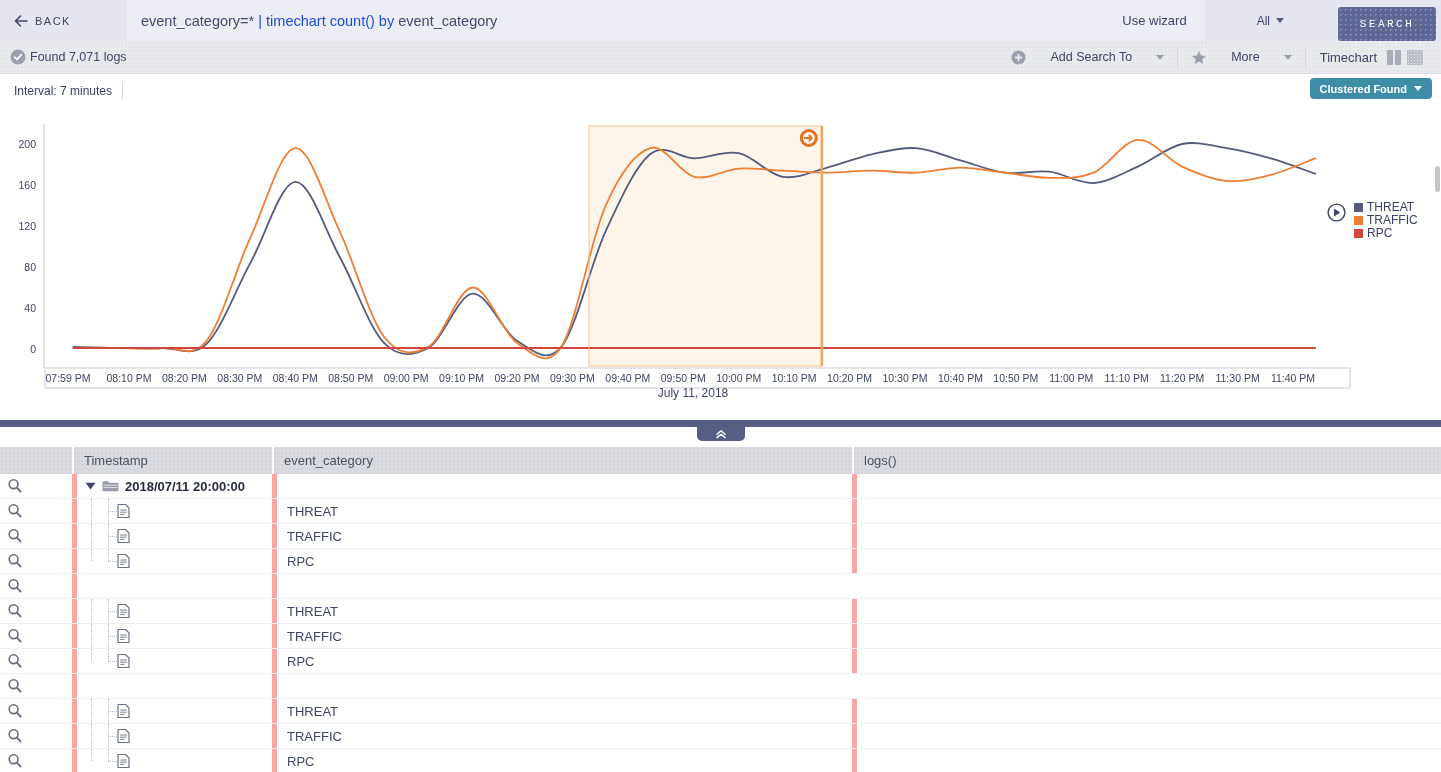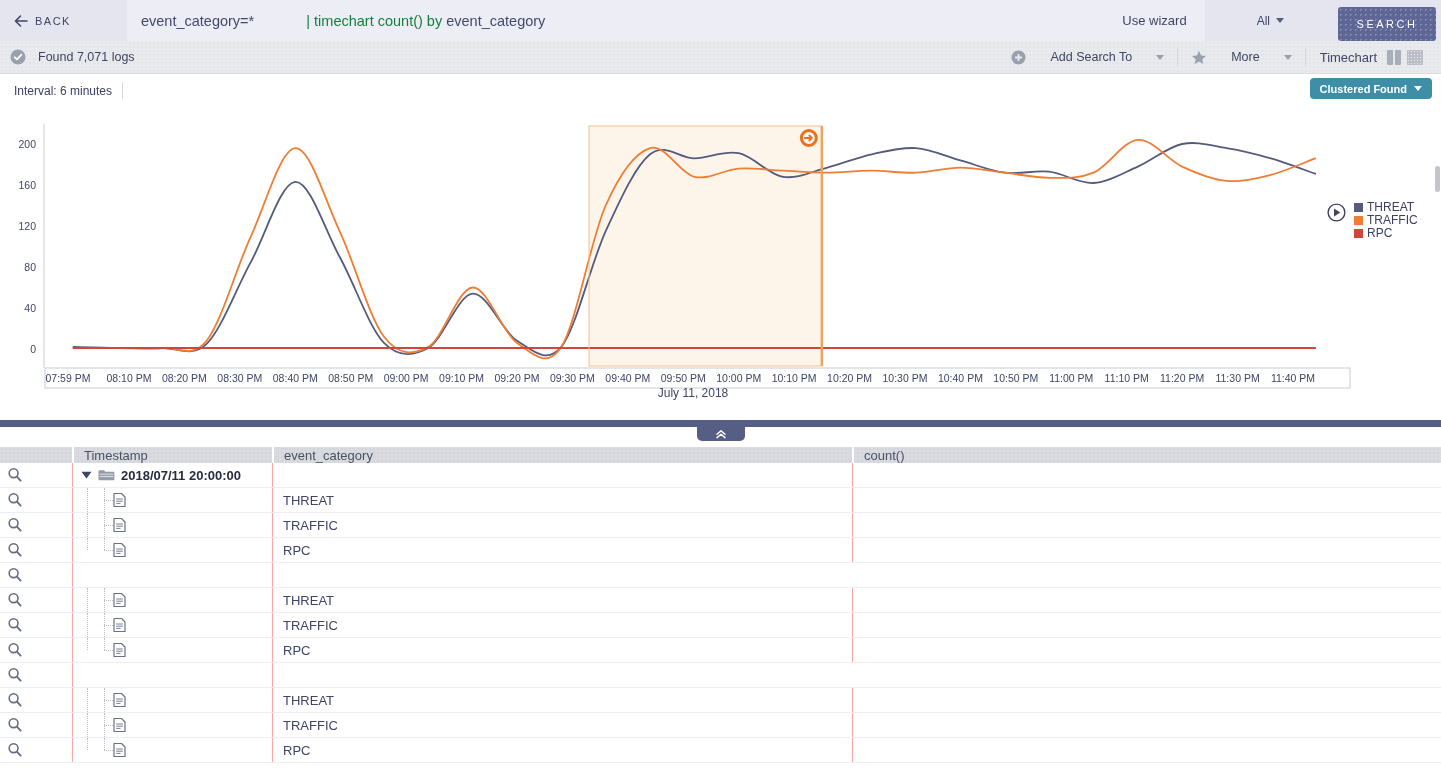--- a/index.html
+++ b/index.html
@@ -7,38 +7,38 @@
     font-family:"Liberation Sans", sans-serif; color:#3f4566; }
 
   
   .topbar { height:41px; background:#e4e5ee; display:flex; align-items:stretch;gap:40px; }
   .back-btn { display:flex; align-items:center; gap:7px; padding:0 16px 0 14px;
     font-size:11px; letter-spacing:1.5px; color:#3f4566; cursor:pointer; }
   .query-box { flex:1; background:#ecedf5; display:flex; align-items:center;
     padding:0 14px; font-size:14.5px;justify-content:space-between; }
   .query-box .spacer { flex:1; }
   .q-dark { color:#434a6b; white-space:pre; }
-  .q-light { color:#15803d; white-space:pre;margin-left:48px; }
+  .q-light { color:#1d4ed8; white-space:pre; }
   .use-wizard { font-size:13px; color:#3f4566; cursor:pointer; padding-right:4px; }
   .scope-dd, .range-dd { display:flex; align-items:center; gap:6px; padding:0 12px;
     font-size:12px; color:#3f4566; cursor:pointer; }
   .range-dd { font-size:11.5px; letter-spacing:.4px; }
   .caret { width:0; height:0; border-left:4.5px solid transparent;
     border-right:4.5px solid transparent; border-top:5.5px solid #565d80; display:inline-block; }
   .search-btn { margin:7px 5px 0 2px; width:98px; background:#5d6694; border:none;
     border-radius:3px; color:#fff; font-size:11px; letter-spacing:2.5px; cursor:pointer;
-    font-family:Liberation Sans, sans-serif;
+    font-family:Liberation Mono, monospace;
     background-image:radial-gradient(rgba(255,255,255,.25) 1px, transparent 1px);
     background-size:5px 5px; }
 
   
   .statusbar { height:33px; background:#e9eaed; border-bottom:1px solid #dcdde2;
     display:flex; align-items:center; padding:0 10px;
     background-image:radial-gradient(rgba(0,0,0,.028) 1px, transparent 1px); background-size:4px 4px; }
-  .found { display:flex; align-items:center; gap:12px; font-size:12.5px; color:#3f4566; }
+  .found { display:flex; align-items:center; gap:4px; font-size:12.5px; color:#3f4566; }
   .statusbar .flex1 { flex:1; }
   .tb-item { display:flex; align-items:center; gap:24px; font-size:12.5px; color:#3f4566;
     padding:0 13px; cursor:pointer; }
   .tb-sep { width:1px; height:18px; background:#d2d4da; }
   .view-label { font-size:13px; color:#3f4566; padding:0 10px 0 14px; }
   .view-icons { display:flex; gap:6px; align-items:center; padding-right:8px; }
   .vi-cols { display:flex; gap:2px; cursor:pointer; }
   .vi-cols i { width:6px; height:15px; background:#a9aebb; border-radius:1px; }
   .vi-grid { width:16px; height:15px; background:#b9bec9; border-radius:1px; cursor:pointer;
     background-image:radial-gradient(#e9eaed 1px, transparent 1px); background-size:3px 3px; }
@@ -65,27 +65,27 @@
   .divider .dots { position:absolute; left:50%; top:2px; transform:translateX(-50%);
     width:14px; height:2px;
     background-image:radial-gradient(#aeb2c9 1px, transparent 1px); background-size:4px 2px; }
   .collapse-strip { height:20px; background:#fff; position:relative; }
   .collapse-tab { position:absolute; left:50%; transform:translateX(-50%); top:0;
     width:48px; height:14px; background:#575e85; border-radius:0 0 5px 5px;
     display:flex; align-items:center; justify-content:center; cursor:pointer; }
 
   
   .grid-cols { display:grid; grid-template-columns:72px 200px 580px 1fr; }
-  .thead { height:16px; background:#d9dbe0; align-items:center; font-size:13px; color:#4b5165;
+  .thead { height:27px; background:#d9dbe0; align-items:center; font-size:13px; color:#4b5165;
     background-image:radial-gradient(rgba(0,0,0,.03) 1px, transparent 1px); background-size:4px 4px; }
   .thead > div { padding-left:10px; height:100%; display:flex; align-items:center; }
   .thead > div + div { border-left:2px solid #fff; }
   .trow { height:25px; border-bottom:1px solid #edeff2; align-items:center; }
   .trow > div { height:100%; display:flex; align-items:center; position:relative; }
-  .trow .c1, .trow .c2, .trow .c3 { border-left:1px solid #fca5a5;text-align:right; }
+  .trow .c1, .trow .c2, .trow .c3 { border-left:5px solid #fca5a5;text-align:right; }
   .c0 .mag { margin-left:7px; cursor:pointer; }
   .grp-cell { gap:6px; padding-left:8px; font-weight:bold; font-size:13px; color:#272c3f; }
   .cat-cell { padding-left:10px; font-size:13px; color:#3f4566; }
   .tree-v1, .tree-v2 { position:absolute; width:0; border-left:1px dotted #b9bdc9; top:0; bottom:0; }
   .tree-v1 { left:14px; } .tree-v2 { left:31px; }
   .half { bottom:50%; }
   .tree-h { position:absolute; left:31px; width:9px; height:0; top:50%;
     border-top:1px dotted #b9bdc9; }
   .doc-ic { position:absolute; left:40px; top:50%; transform:translateY(-50%); }
   svg { display:block; }
@@ -145,21 +145,21 @@
     <span class="vi-cols">
         <i></i>
         <i></i>
       </span>
     <span class="vi-grid"></span>
   </div>
 </div>
 
 <div class="chart-sec">
   <div class="interval">
-    <span>Interval: 6 minutes</span>
+    <span>Interval: 7 minutes</span>
     <span class="vline"></span>
   </div>
   <button class="ctype-btn">
     <span>Clustered Found</span>
     <span class="caret"></span>
   </button>
 
   <svg id="chart-svg" width="1441" height="346">
       <rect x="589.0407239819004" y="52" width="232.80542986425337" height="240" fill="#fdf5ea"></rect>
       <line x1="44" y1="50" x2="44" y2="294" stroke="#c8cbd3" stroke-width="1"></line>
@@ -234,21 +234,21 @@
     <svg width="12" height="10" viewBox="0 0 12 10">
       <path d="M2 5.2 L6 1.8 L10 5.2 M2 8.6 L6 5.2 L10 8.6" stroke="#fff" stroke-width="1.5" fill="none" stroke-linecap="round" stroke-linejoin="round"></path>
     </svg>
   </div>
 </div>
 
 <div class="thead grid-cols">
   <div></div>
   <div>Timestamp</div>
   <div>event_category</div>
-  <div>count()</div>
+  <div>logs()</div>
 </div>
 <div id="table-body">
     <div class="trow grid-cols">
       <div class="c0">
         <svg class="mag" width="16" height="16" viewBox="0 0 16 16">
           <circle cx="6.6" cy="6.2" r="4.4" fill="none" stroke="#666d82" stroke-width="1.6"></circle>
           <line x1="9.9" y1="9.7" x2="13.6" y2="13.6" stroke="#666d82" stroke-width="1.9" stroke-linecap="round"></line>
         </svg>
       </div>
       <div class="c1 grp-cell">

